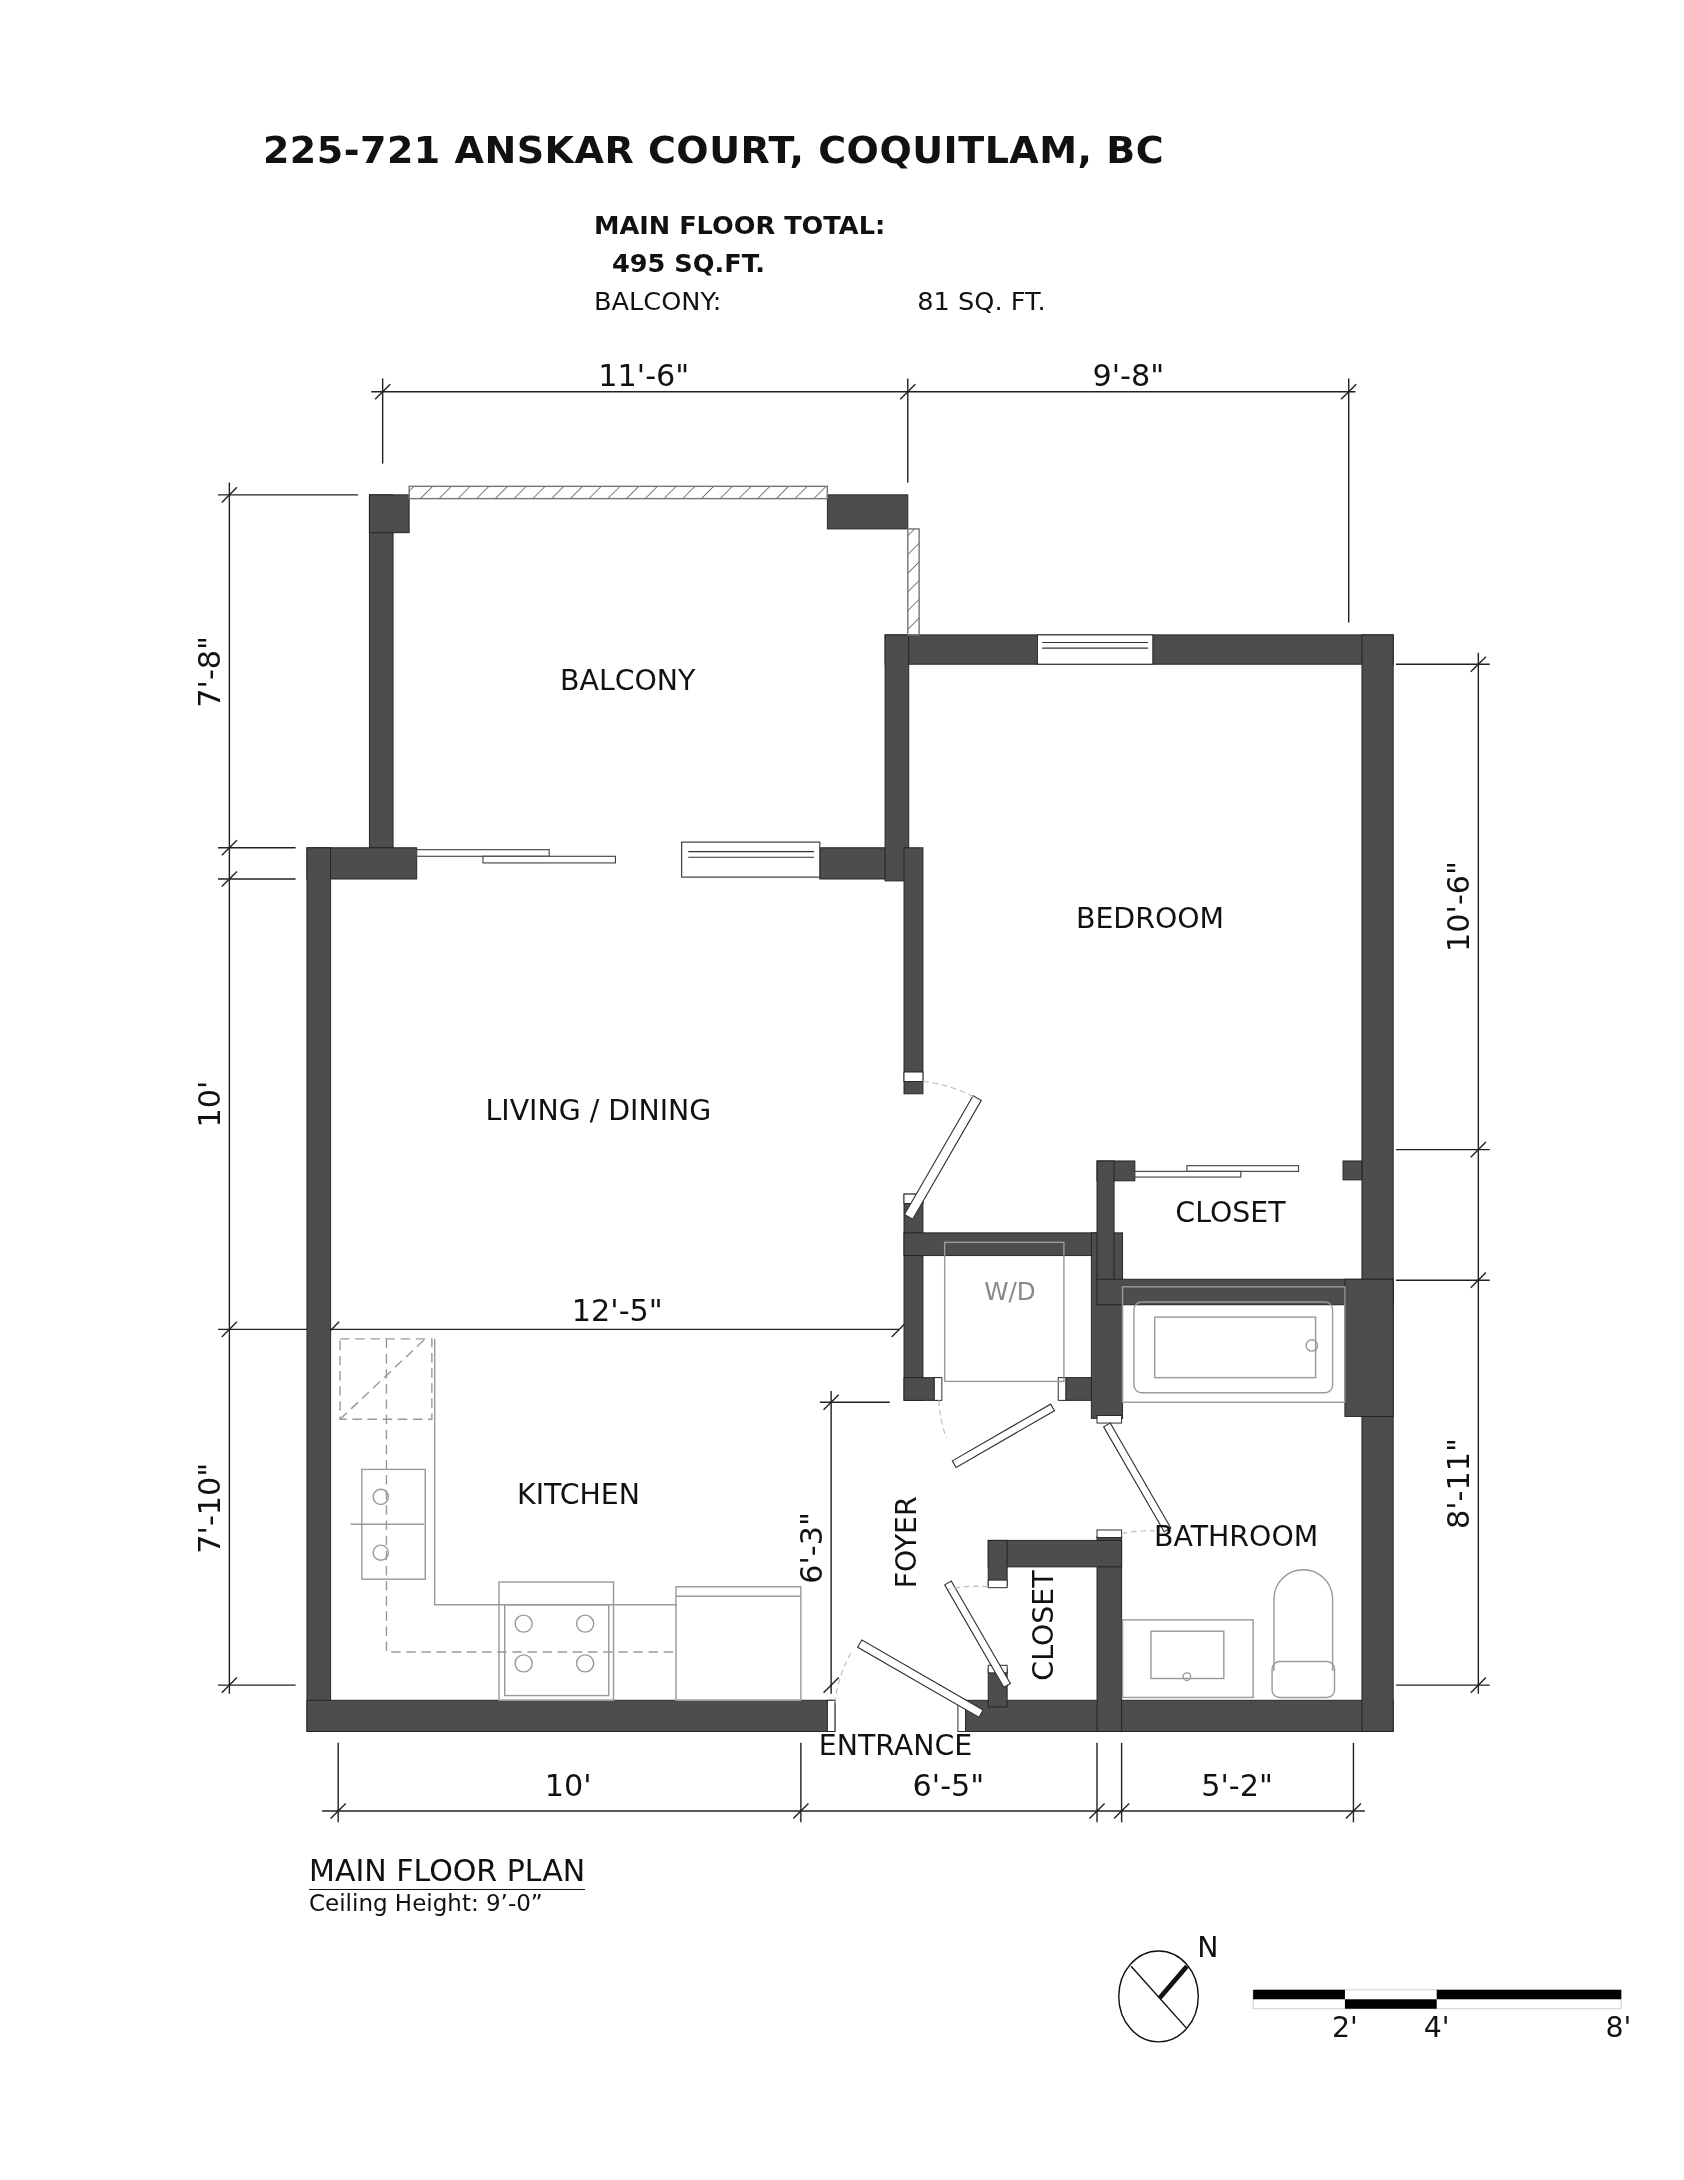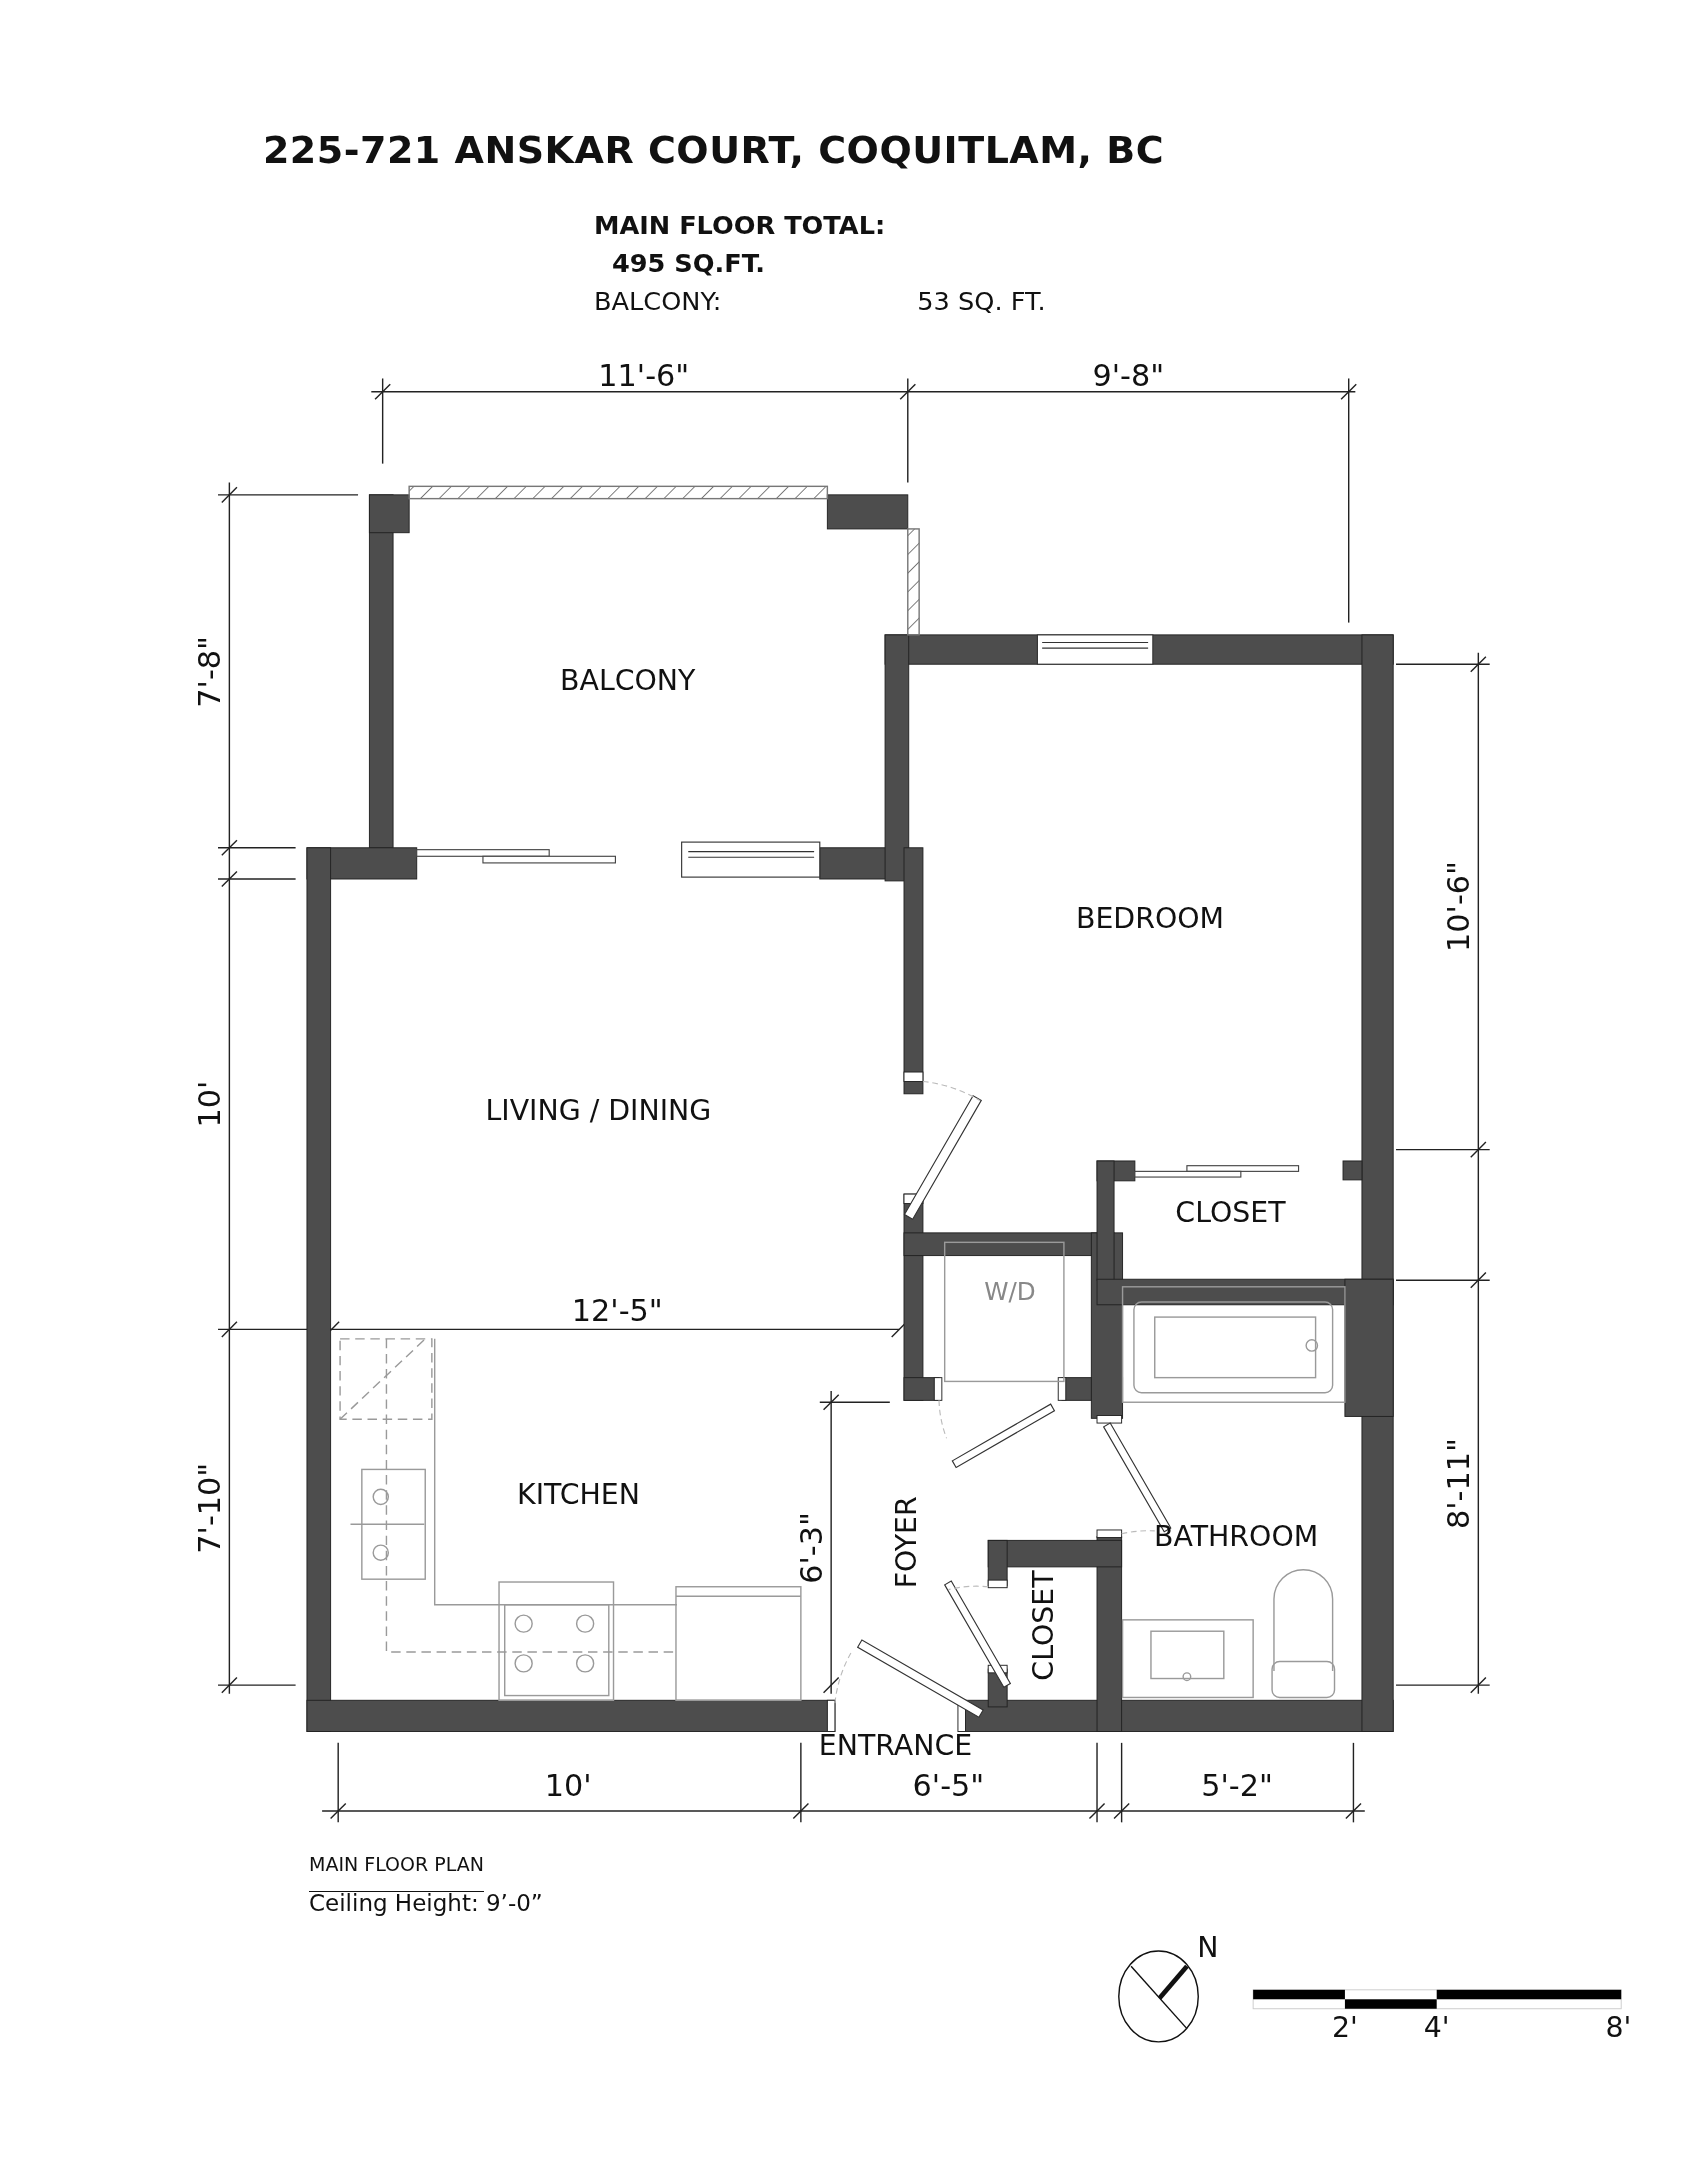--- a/index.html
+++ b/index.html
@@ -7,37 +7,37 @@
   .title { position: absolute; left: 0; width: 1427px; top: 128px; text-align: center; font-weight: bold; font-size: 38px; letter-spacing: 0.5px; }
   .stats { position: absolute; left: 594px; top: 206px; font-size: 25.6px; line-height: 38px; }
   .stats .row { display: flex; }
   .stats .lbl { width: 293px; }
   .stats .val { width: 189px; text-align: center; }
   .stats .bold { font-weight: bold; flex-direction: column; }
   svg { position: absolute; left: 0; top: 0; }
   .room { font-family: "DejaVu Sans", sans-serif; font-size: 30px; fill: #111; }
   .dim { font-family: "DejaVu Sans", sans-serif; font-size: 32px; fill: #111; }
   .wd { font-family: "DejaVu Sans", sans-serif; font-size: 26px; fill: #888; }
-  .plan-title { position: absolute; left: 309px; top: 1853px; font-size: 19px; border-bottom: 1.9px solid #111; padding-bottom: 16px; white-space: nowrap; }
+  .plan-title { position: absolute; left: 309px; top: 1853px; font-size: 30px; border-bottom: 1.9px solid #111; padding-bottom: 1px; white-space: nowrap; }
   .plan-sub { position: absolute; left: 309px; top: 1890px; font-size: 23px; white-space: nowrap; }
   .scale-lbl { font-family: "DejaVu Sans", sans-serif; font-size: 30px; fill: #111; }
 </style>
 </head>
 <body>
 
 <div class="title">225-721 ANSKAR COURT, COQUITLAM, BC</div>
 
 <div class="stats">
   <div class="row bold">
     <span class="lbl">MAIN FLOOR TOTAL:</span>
     <span class="val">495 SQ.FT.</span>
   </div>
   <div class="row">
     <span class="lbl">BALCONY:</span>
-    <span class="val">53 SQ. FT.</span>
+    <span class="val">81 SQ. FT.</span>
   </div>
 </div>
 
 <svg width="1685" height="2180" viewBox="0 0 1780 2304">
   <defs>
     <pattern id="hatch" width="14" height="14" patternUnits="userSpaceOnUse" patternTransform="rotate(45)">
       <line x1="0" y1="0" x2="0" y2="14" stroke="#777" stroke-width="2"></line>
     </pattern>
   </defs>
 

